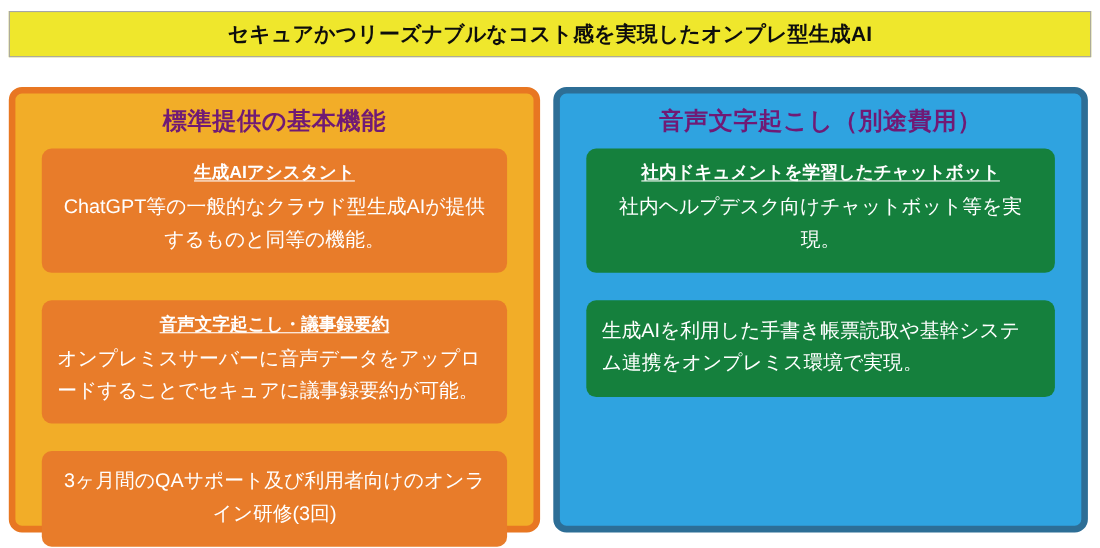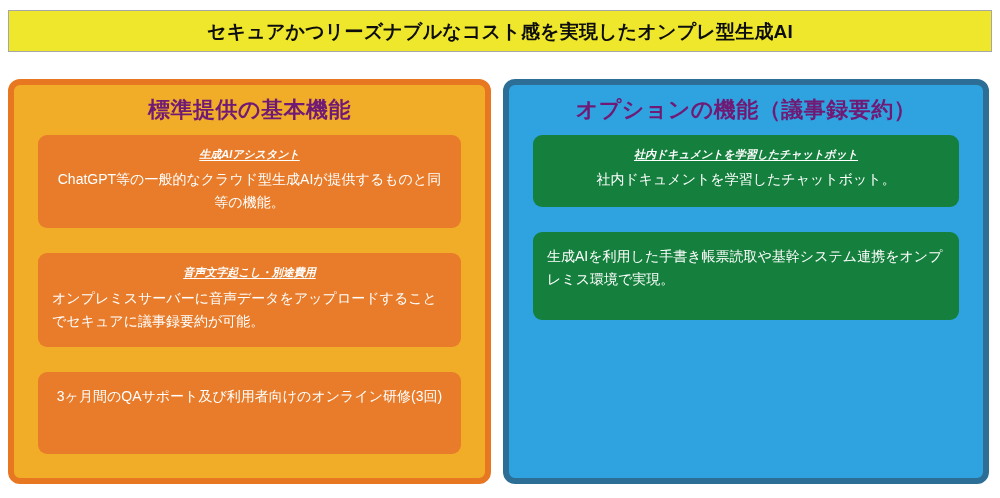--- a/index.html
+++ b/index.html
@@ -97,32 +97,31 @@
     padding: 13px 14px 14px 14px;
     margin-bottom: 25px;
     color: #ffffff;
   }
 
   .card-left  { background: #e87c2a; }
   .card-right { background: #15803d; }
 
   .card-title {
     text-align: center;
-    font-size: 11px;
+    font-size: 16px;
     font-weight: bold;
     text-decoration: underline;
     text-underline-offset: 2px;
     line-height: 1.2;
     margin-bottom: 7px;
     color: #ffffff;
-    font-style: italic;
   }
 
   .card-body {
-    font-size: 14px;
+    font-size: 18px;
     line-height: 1.65;
     color: #ffffff;
     text-align: left;
   }
   .card-body.center {
     text-align: center;
   }
 
   
   .card.h1 { min-height: 62px; }
@@ -146,39 +145,39 @@
       <div class="panel-header">標準提供の基本機能</div>
 
       <div class="cards">
 
         <div class="card card-left h1">
           <div class="card-title">生成AIアシスタント</div>
           <div class="card-body center">ChatGPT等の一般的なクラウド型生成AIが提供するものと同等の機能。</div>
         </div>
 
         <div class="card card-left h2">
-          <div class="card-title">音声文字起こし・別途費用</div>
+          <div class="card-title">音声文字起こし・議事録要約</div>
           <div class="card-body">オンプレミスサーバーに音声データをアップロードすることでセキュアに議事録要約が可能。</div>
         </div>
 
         <div class="card card-left h3">
           <div class="card-body center">3ヶ月間のQAサポート及び利用者向けのオンライン研修(3回)</div>
         </div>
 
       </div>
     </div>
 
     <div class="panel panel-right">
-      <div class="panel-header">オプションの機能（議事録要約）</div>
+      <div class="panel-header">音声文字起こし（別途費用）</div>
 
       <div class="cards">
 
         <div class="card card-right r1">
           <div class="card-title">社内ドキュメントを学習したチャットボット</div>
-          <div class="card-body center">社内ドキュメントを学習したチャットボット。</div>
+          <div class="card-body center">社内ヘルプデスク向けチャットボット等を実現。</div>
         </div>
 
         <div class="card card-right r2">
           <div class="card-body">生成AIを利用した手書き帳票読取や基幹システム連携をオンプレミス環境で実現。</div>
         </div>
 
       </div>
     </div>
 
   </div>

